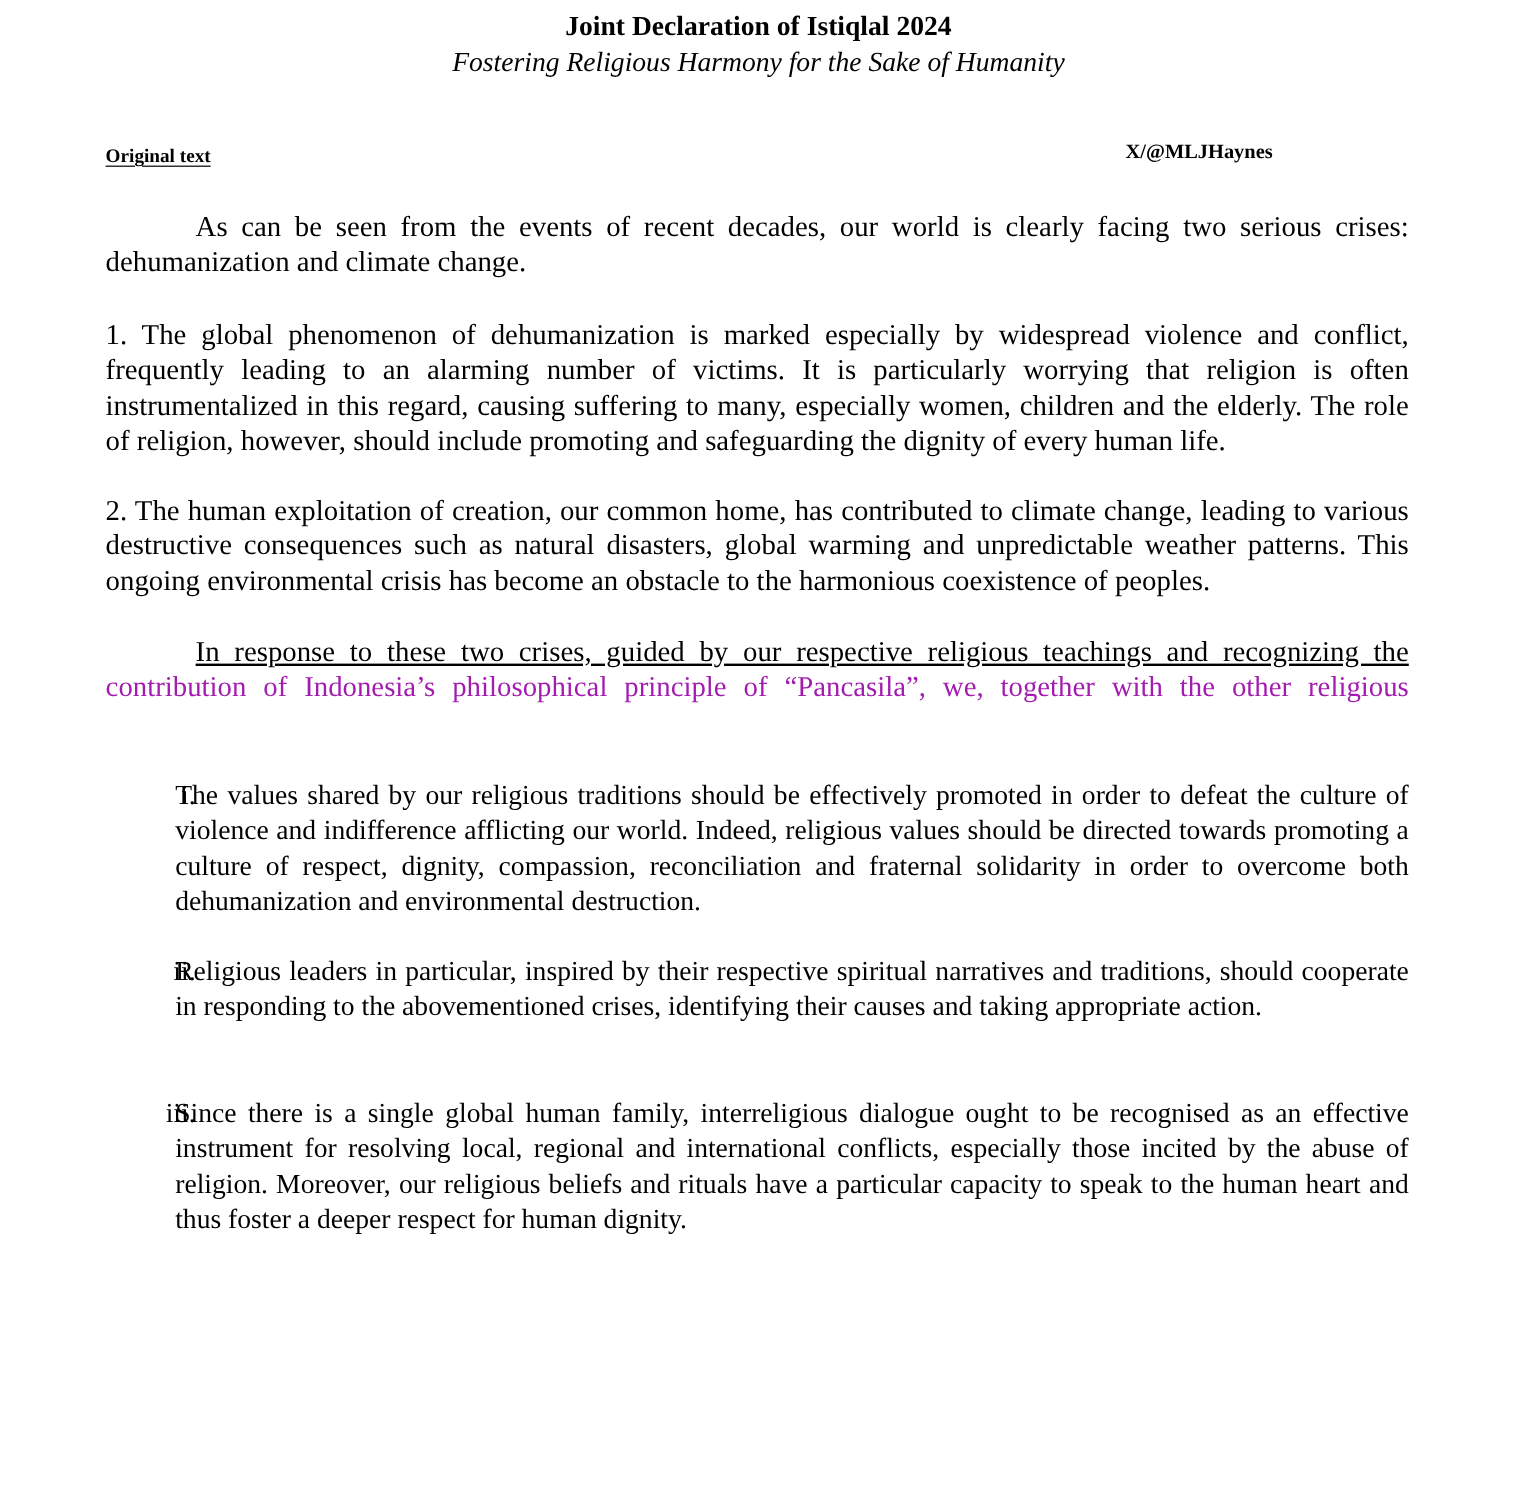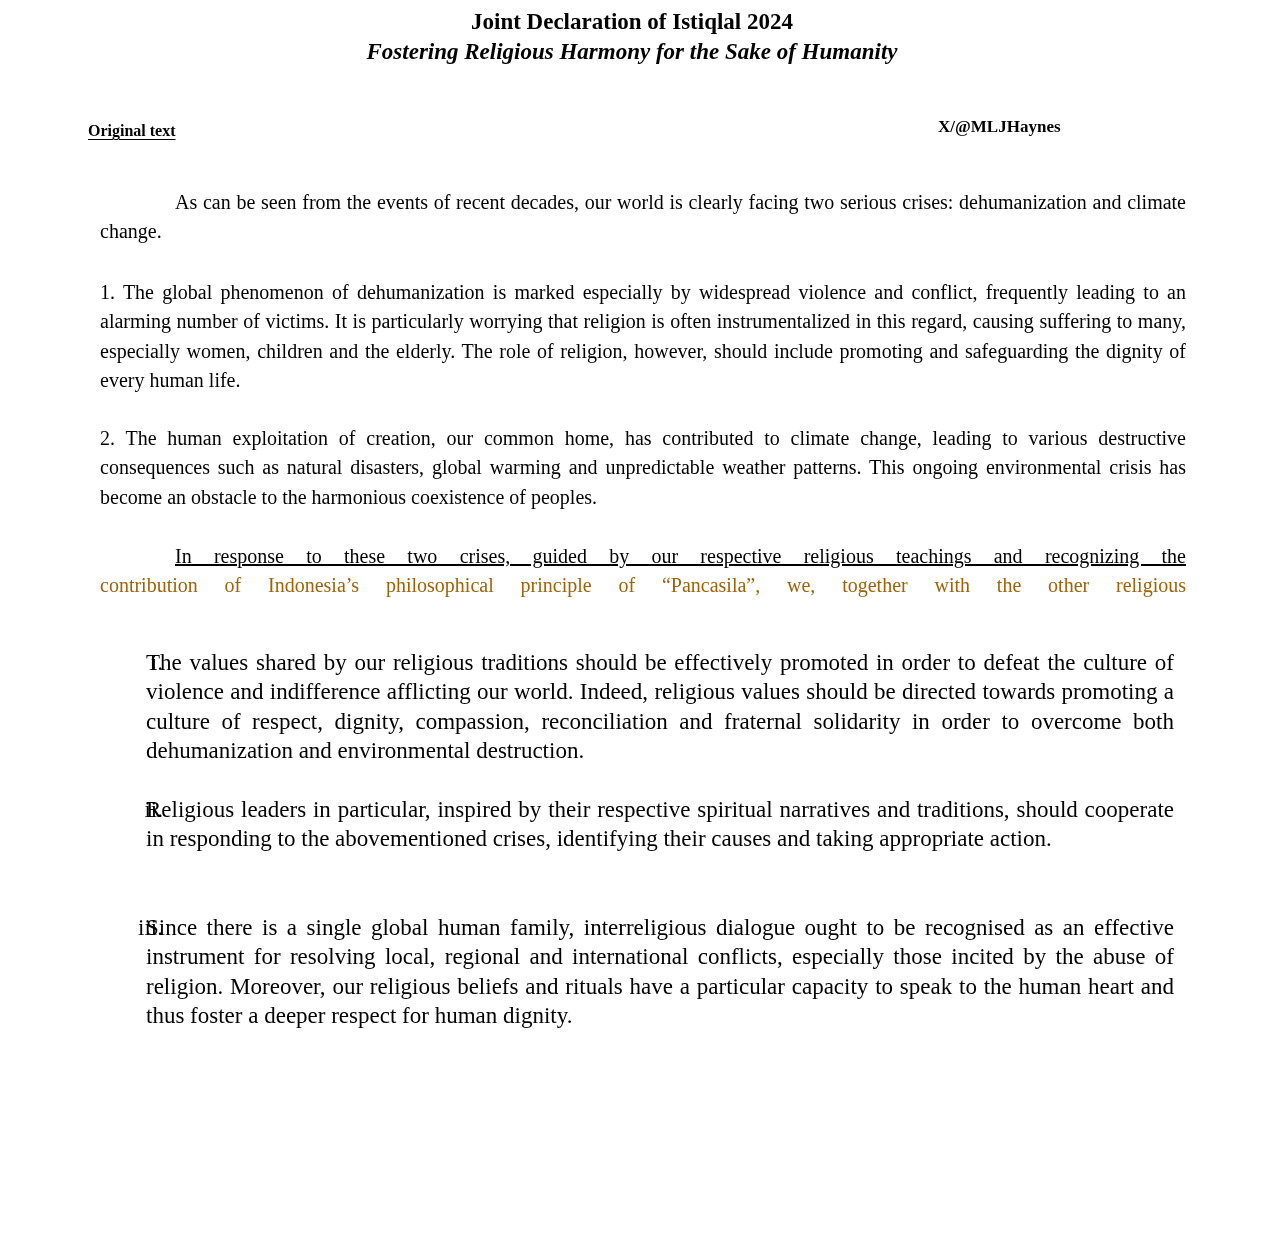--- a/index.html
+++ b/index.html
@@ -33,21 +33,20 @@
     }
     .subtitle {
       position: absolute;
       top: 37px;
       left: 0;
       width: 1264px;
       text-align: center;
       font-style: italic;
       font-size: 23px;
       line-height: 30px;
-      font-weight: bold;
     }
     .section-heading {
       position: absolute;
       top: 116px;
       left: 88px;
       font-weight: bold;
       font-size: 16px;
       line-height: 30px;
       text-decoration: underline;
       text-underline-offset: 3px;
@@ -57,27 +56,27 @@
       top: 115px;
       left: 938px;
       font-weight: bold;
       font-size: 17px;
       line-height: 24px;
     }
     .body-text {
       position: absolute;
       left: 88px;
       width: 1086px;
-      font-size: 20px;
+      font-size: 24px;
       line-height: 29.4px;
       text-align: justify;
-      margin: 12px;
+      margin: 0;
     }
     .indent { text-indent: 75px; }
-    .soft { color: #a16207; }
+    .soft { color: #a21caf; }
     .list-item {
       position: absolute;
       left: 88px;
       width: 1086px;
       font-size: 23px;
       line-height: 29.4px;
     }
     .list-num {
       position: absolute;
       left: 0;

